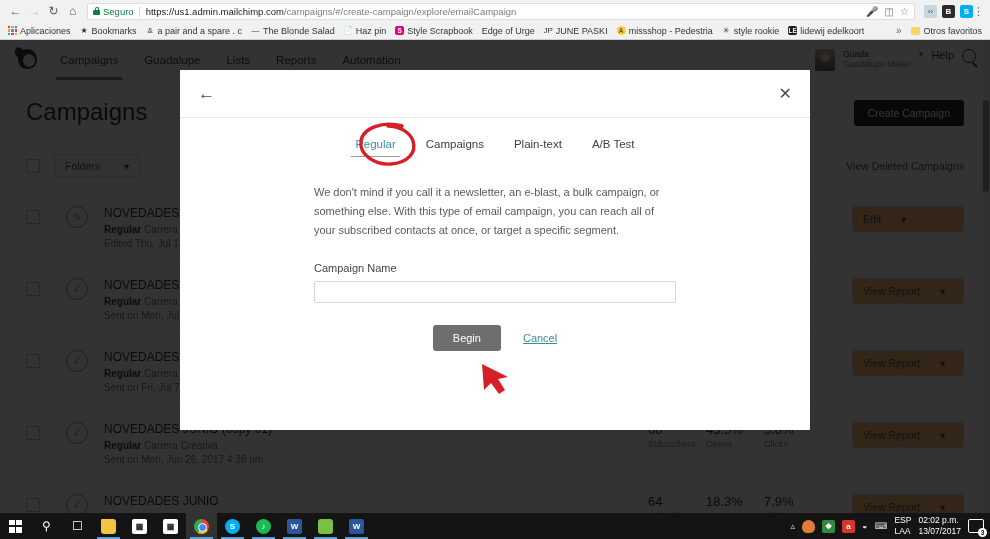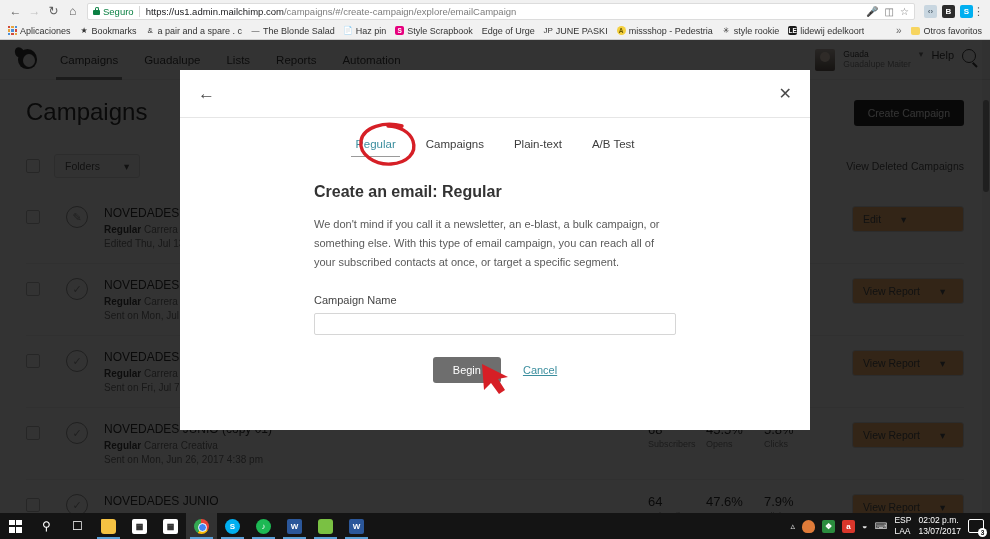--- a/index.html
+++ b/index.html
@@ -338,21 +338,21 @@
           <div class="camp-info">
             <div class="camp-name">NOVEDADES JUNIO</div>
             <div class="camp-meta"><b>Regular</b> <span>Carrera Creativa</span></div>
           </div>
           <div class="camp-stats">
             <div class="stat">
               <div class="v">64</div>
               <div class="l">Subscribers</div>
             </div>
             <div class="stat">
-              <div class="v">47.6%</div>
+              <div class="v">18.3%</div>
               <div class="l">Opens</div>
             </div>
             <div class="stat">
               <div class="v">7.9%</div>
               <div class="l">Clicks</div>
             </div>
           </div>
           <div class="btn-report">
             <span>View Report</span>
             <span>▾</span>
@@ -376,21 +376,20 @@
     </div>
 
     <div class="modal-tabs">
       <div class="tab active"><span>Regular</span></div>
       <div class="tab"><span>Campaigns</span></div>
       <div class="tab"><span>Plain-text</span></div>
       <div class="tab"><span>A/B Test</span></div>
     </div>
 
     <div class="modal-body">
-      <div class="modal-h1">Create an email: Regular</div>
       <div class="modal-p">We don't mind if you call it a newsletter, an e-blast, a bulk campaign, or something else. With this type of email campaign, you can reach all of your subscribed contacts at once, or target a specific segment.</div>
       <div class="field-label">Campaign Name</div>
       <input class="field-input" type="text" value="" style="">
       <div class="modal-actions">
         <button class="btn-begin">Begin</button>
         <a class="link-cancel">Cancel</a>
       </div>
     </div>
   </div>
 

